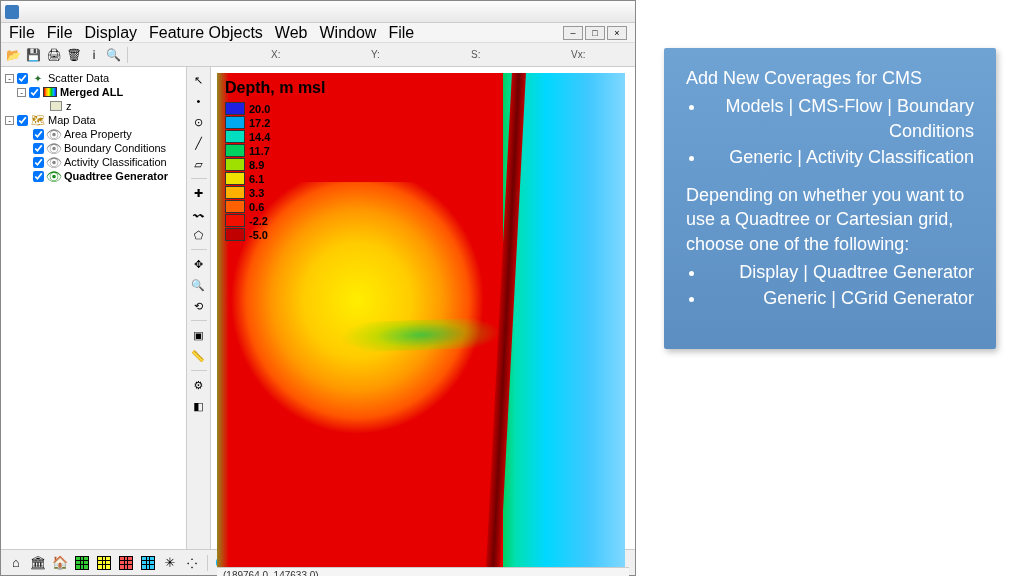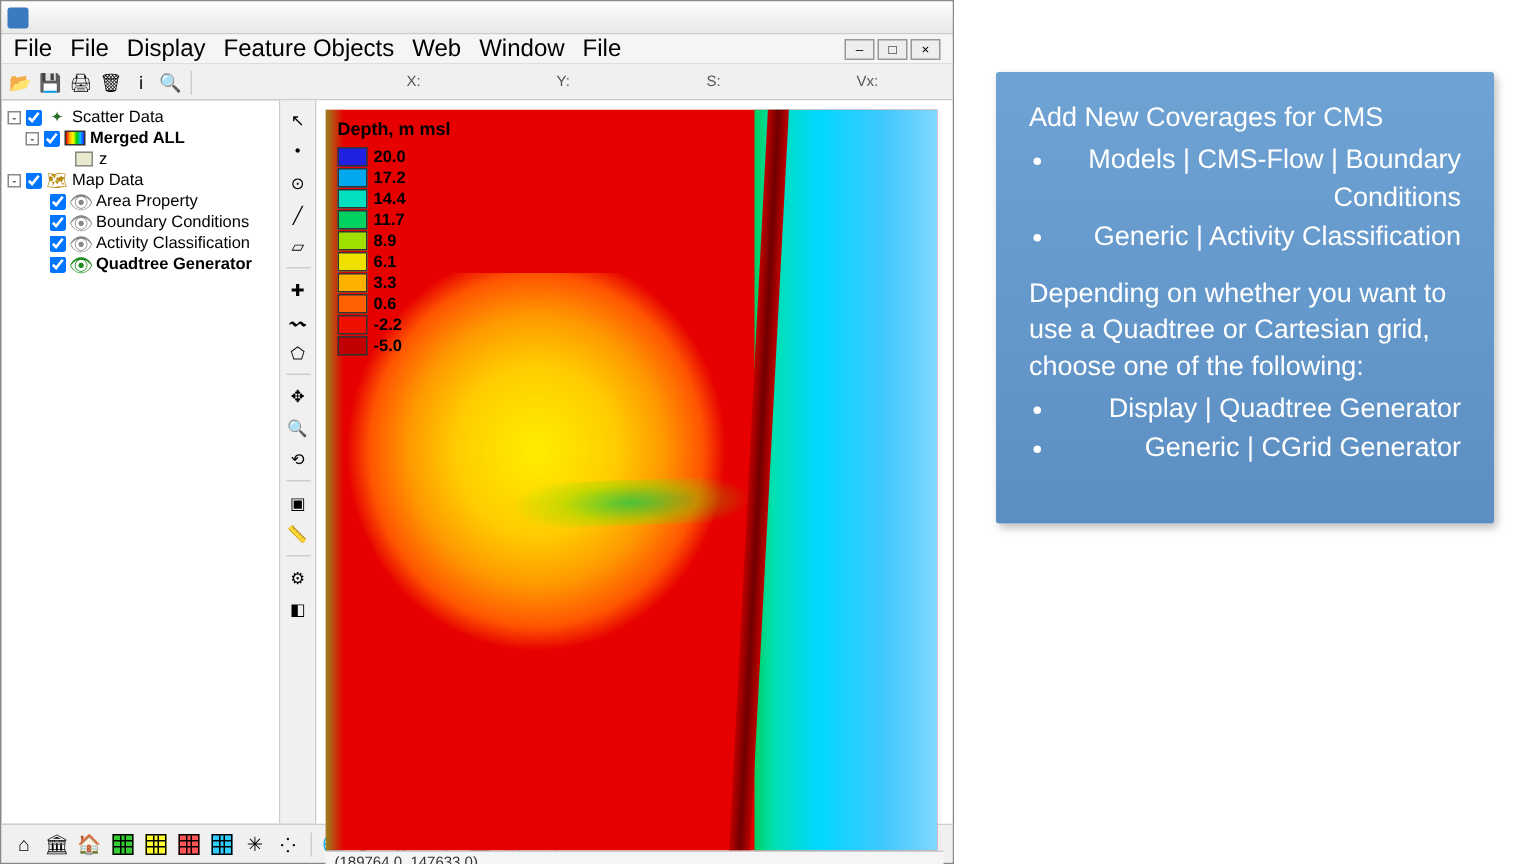--- a/index.html
+++ b/index.html
@@ -39,21 +39,21 @@
 .map-area { flex: 1; background: #fff; position: relative; padding: 6px; }
 .map-canvas { width: 408px; height: 494px; position: relative; overflow: hidden; }
 .bathy { position: absolute; inset: 0; }
 .red-bg { position:absolute; inset:0; background:#e60000; }
 .blue-right { position:absolute; top:0; right:0; width:30%; height:100%; background: linear-gradient(90deg,#00d060 0%, #00e0b0 10%, #00d8ff 35%, #40c8ff 70%, #80d8ff 100%);}
 .channel { position:absolute; top:0; left:69%; width:3.5%; height:100%; background: linear-gradient(90deg,#c00000,#700000,#c00000); transform: skewX(-3deg);}
 .yellow-blob { position:absolute; top:22%; left:3%; width:63%; height:60%; background: radial-gradient(ellipse 60% 55% at 50% 40%, #ffee00 0%, #ffcc00 35%, #ff9900 55%, #ff5500 72%, rgba(230,0,0,0) 82%); }
 .green-streak { position:absolute; top:50%; left:30%; width:40%; height:6%; background: radial-gradient(ellipse 70% 100% at 50% 50%, rgba(0,200,80,0.7) 0%, rgba(120,220,0,0.4) 40%, transparent 70%); transform: rotate(-2deg);}
 .left-green { position:absolute; top:0; left:0; width:3%; height:100%; background: linear-gradient(90deg, rgba(100,220,50,0.6), transparent);}
 .legend { position: absolute; top: 6px; left: 8px; font-size: 11px; font-weight: bold; color:#000; }
-.legend-title { margin-bottom: 4px; font-size: 12px; }
+.legend-title { margin-bottom: 4px; font-size: 16px; }
 .legend-row { display:flex; align-items:flex-end; gap:4px; height:14px; }
 .legend-swatch { width: 20px; height: 13px; border:1px solid #333;}
 .status-bar { height: 18px; border-top: 1px solid #ccc; padding: 2px 6px; font-size: 10px; color:#333; background:#f5f5f5;}
 .bottom-toolbar { height: 26px; border-top: 1px solid #ccc; background: #f0f0f0; display:flex; align-items:center; gap:4px; padding:0 6px;}
 .btb-btn { width:18px; height:18px; font-size:13px; display:flex;align-items:center;justify-content:center;}
 .grid-ico { width:14px;height:14px; background:
   linear-gradient(#000,#000) 0 33%/100% 1px no-repeat,
   linear-gradient(#000,#000) 0 66%/100% 1px no-repeat,
   linear-gradient(#000,#000) 33% 0/1px 100% no-repeat,
   linear-gradient(#000,#000) 66% 0/1px 100% no-repeat;

